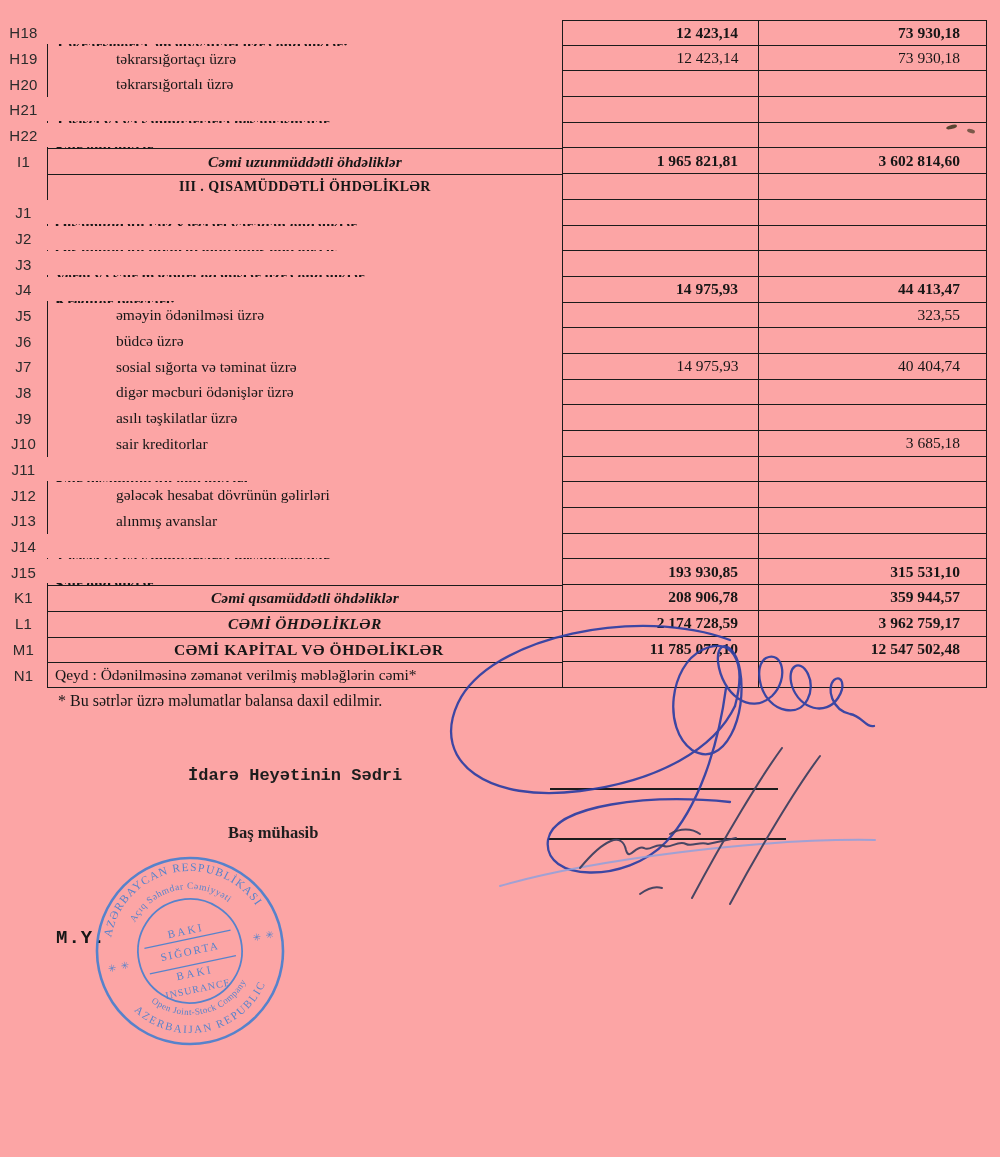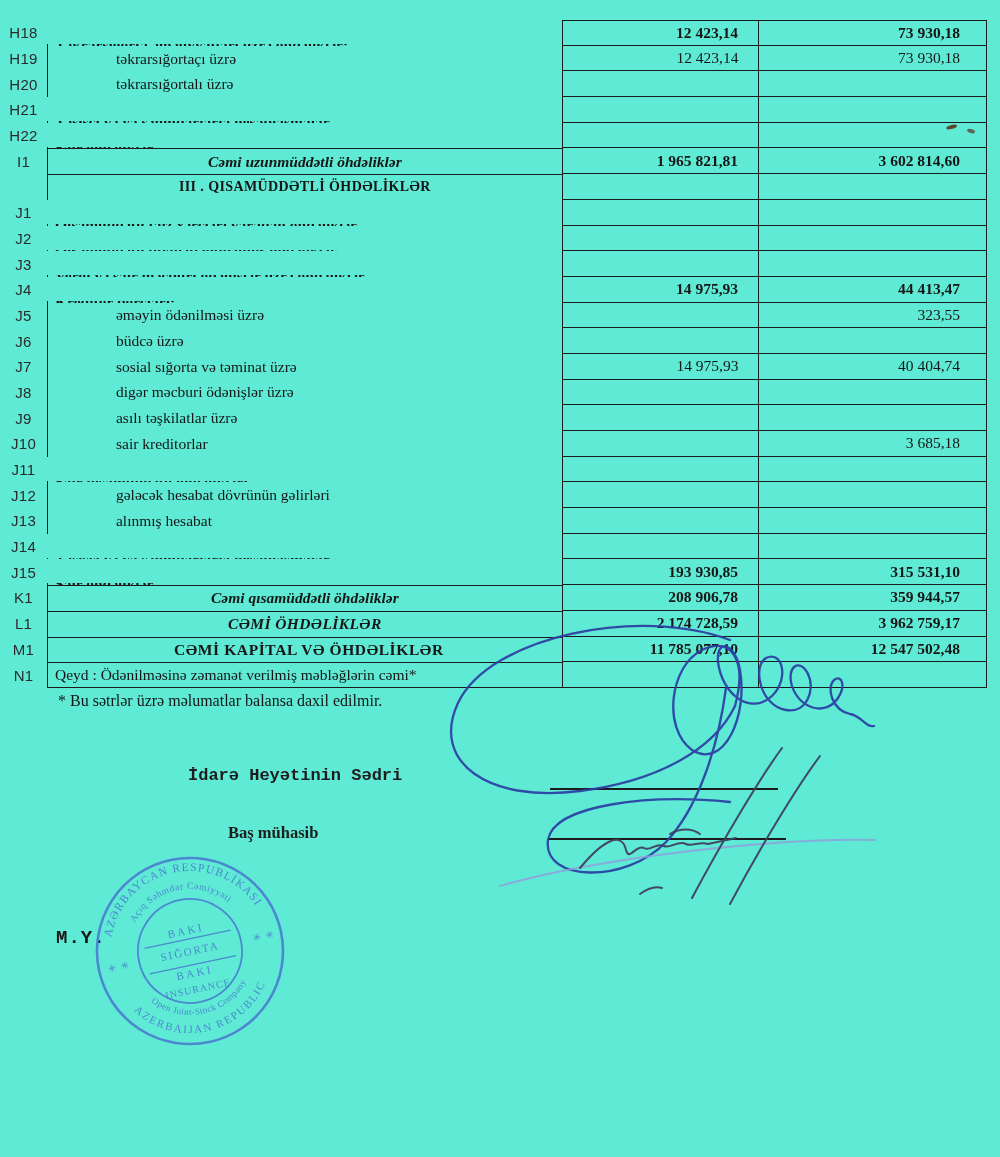--- a/index.html
+++ b/index.html
@@ -1,18 +1,18 @@
 <!DOCTYPE html>
 <html><head>
 <meta charset="utf-8">
 <style>
   html,body{margin:0;padding:0;}
   body{background:#ffffff;}
   .page{
-    position:relative;width:1000px;height:1157px;background:#5eead4;overflow:hidden;
+    position:relative;width:1000px;height:1157px;background:#fca5a5;overflow:hidden;
     font-family:"Liberation Serif", serif;color:#161616;text-align:right;
   }
   
   .tbl{position:absolute;left:0;top:20px;width:987px;}
   .row{display:flex;height:25.7px;box-sizing:border-box;}
   .cell{box-sizing:border-box;display:flex;align-items:center;overflow:hidden;white-space:nowrap;}
   .code{width:48px;justify-content:center;font-family:"Liberation Sans",sans-serif;
         font-size:15px;color:#2b2b2b;letter-spacing:.3px;}
   .lbl{width:525px;border-left:1.5px solid #1b1b1b;font-size:15.5px;padding-left:7px;}
   .num{width:200px;border-left:1.5px solid #1b1b1b;font-size:15.5px;
@@ -162,21 +162,21 @@
       <div class="cell num num2"></div>
     </div>
       <div class="row lbl-sub">
       <div class="cell code">J12</div>
       <div class="cell lbl">gələcək hesabat dövrünün gəlirləri</div>
       <div class="cell num"></div>
       <div class="cell num num2"></div>
     </div>
       <div class="row lbl-sub">
       <div class="cell code">J13</div>
-      <div class="cell lbl">alınmış hesabat</div>
+      <div class="cell lbl">alınmış avanslar</div>
       <div class="cell num"></div>
       <div class="cell num num2"></div>
     </div>
       <div class="row lbl-bold">
       <div class="cell code">J14</div>
       <div class="cell lbl">Təsisçi və ya səhmdarlarla hesablaşmalar</div>
       <div class="cell num"></div>
       <div class="cell num num2"></div>
     </div>
       <div class="row lbl-bold">

